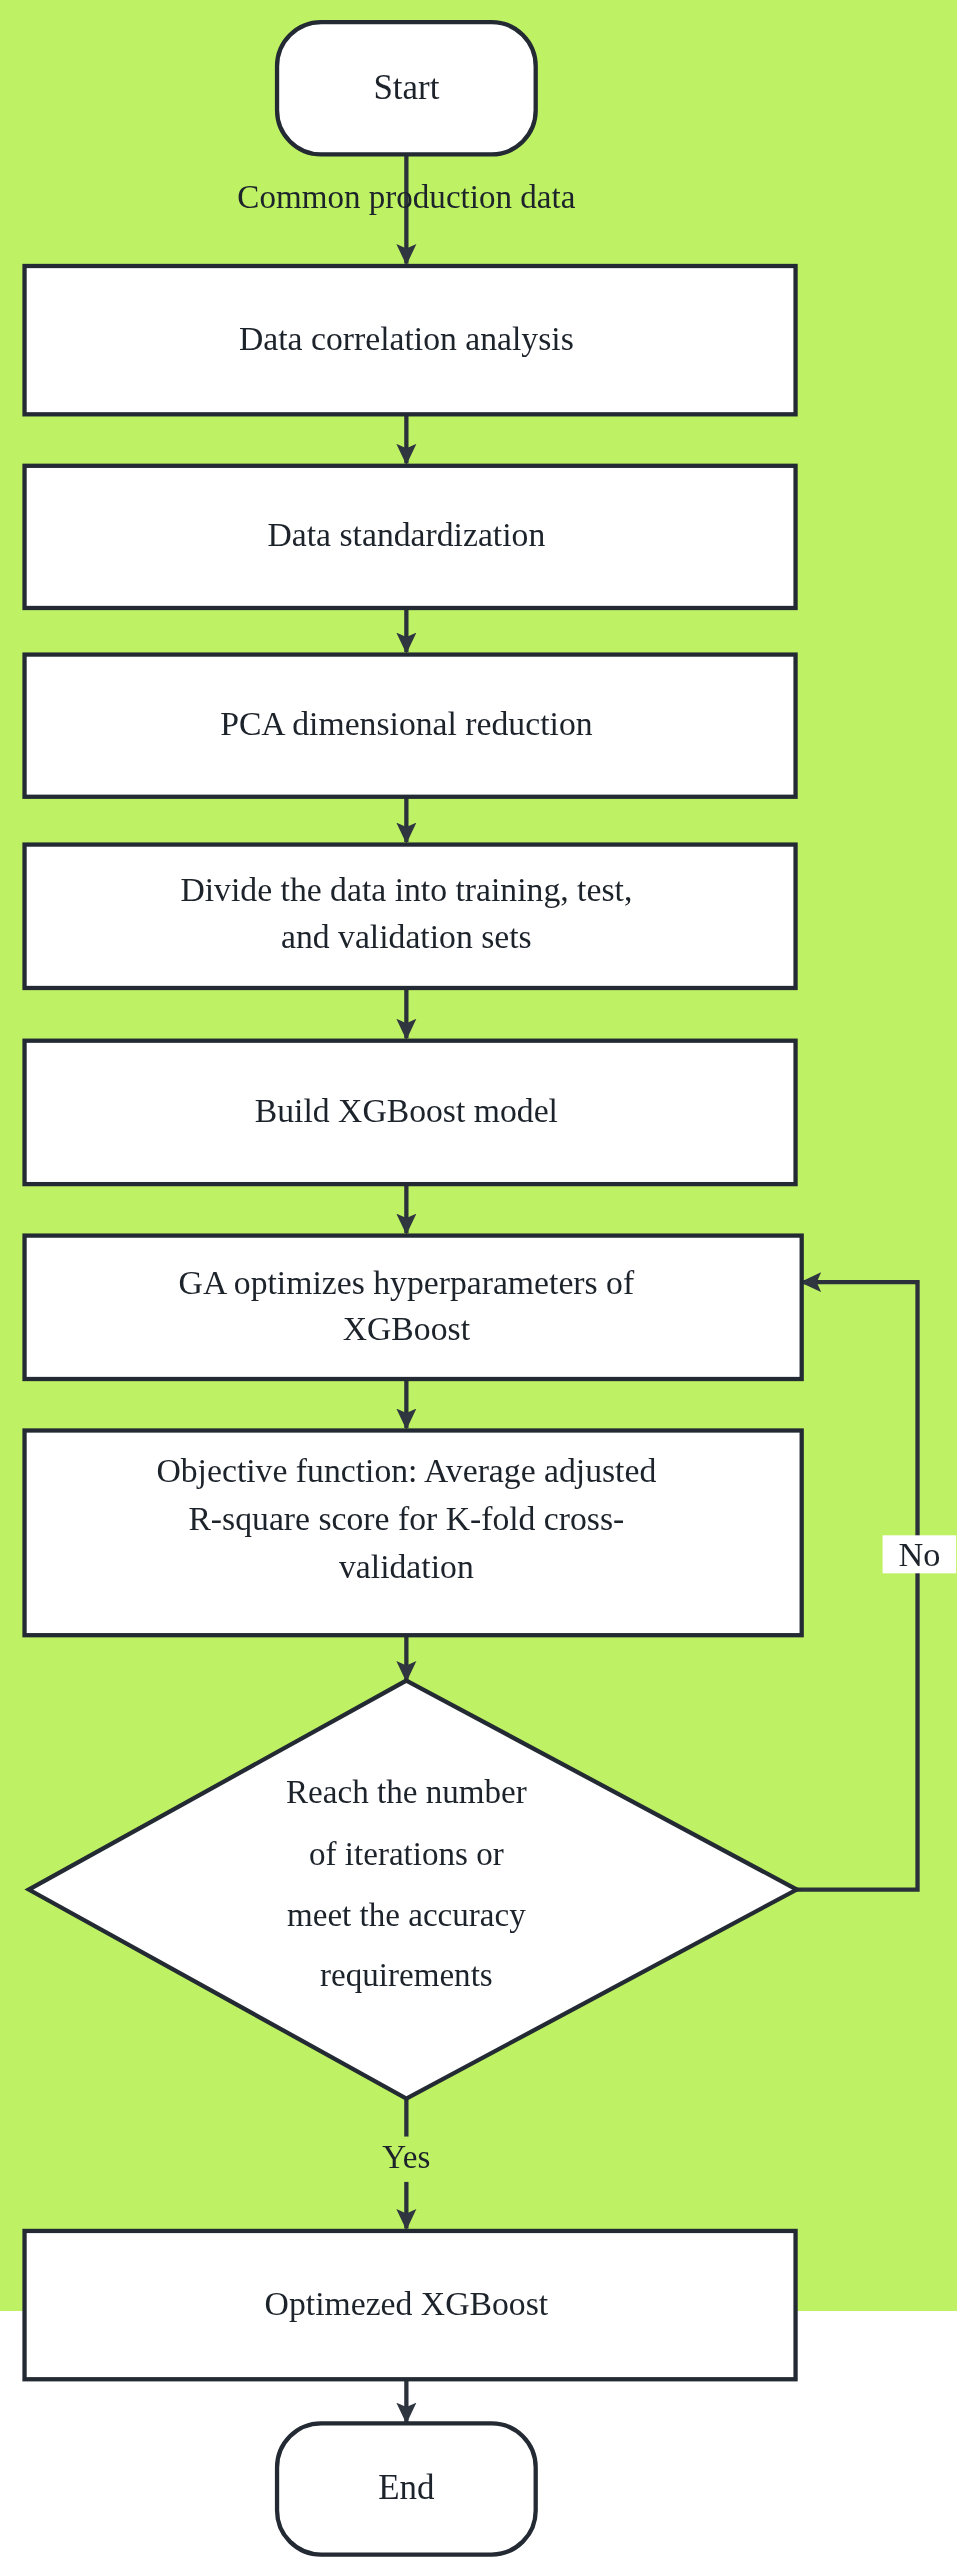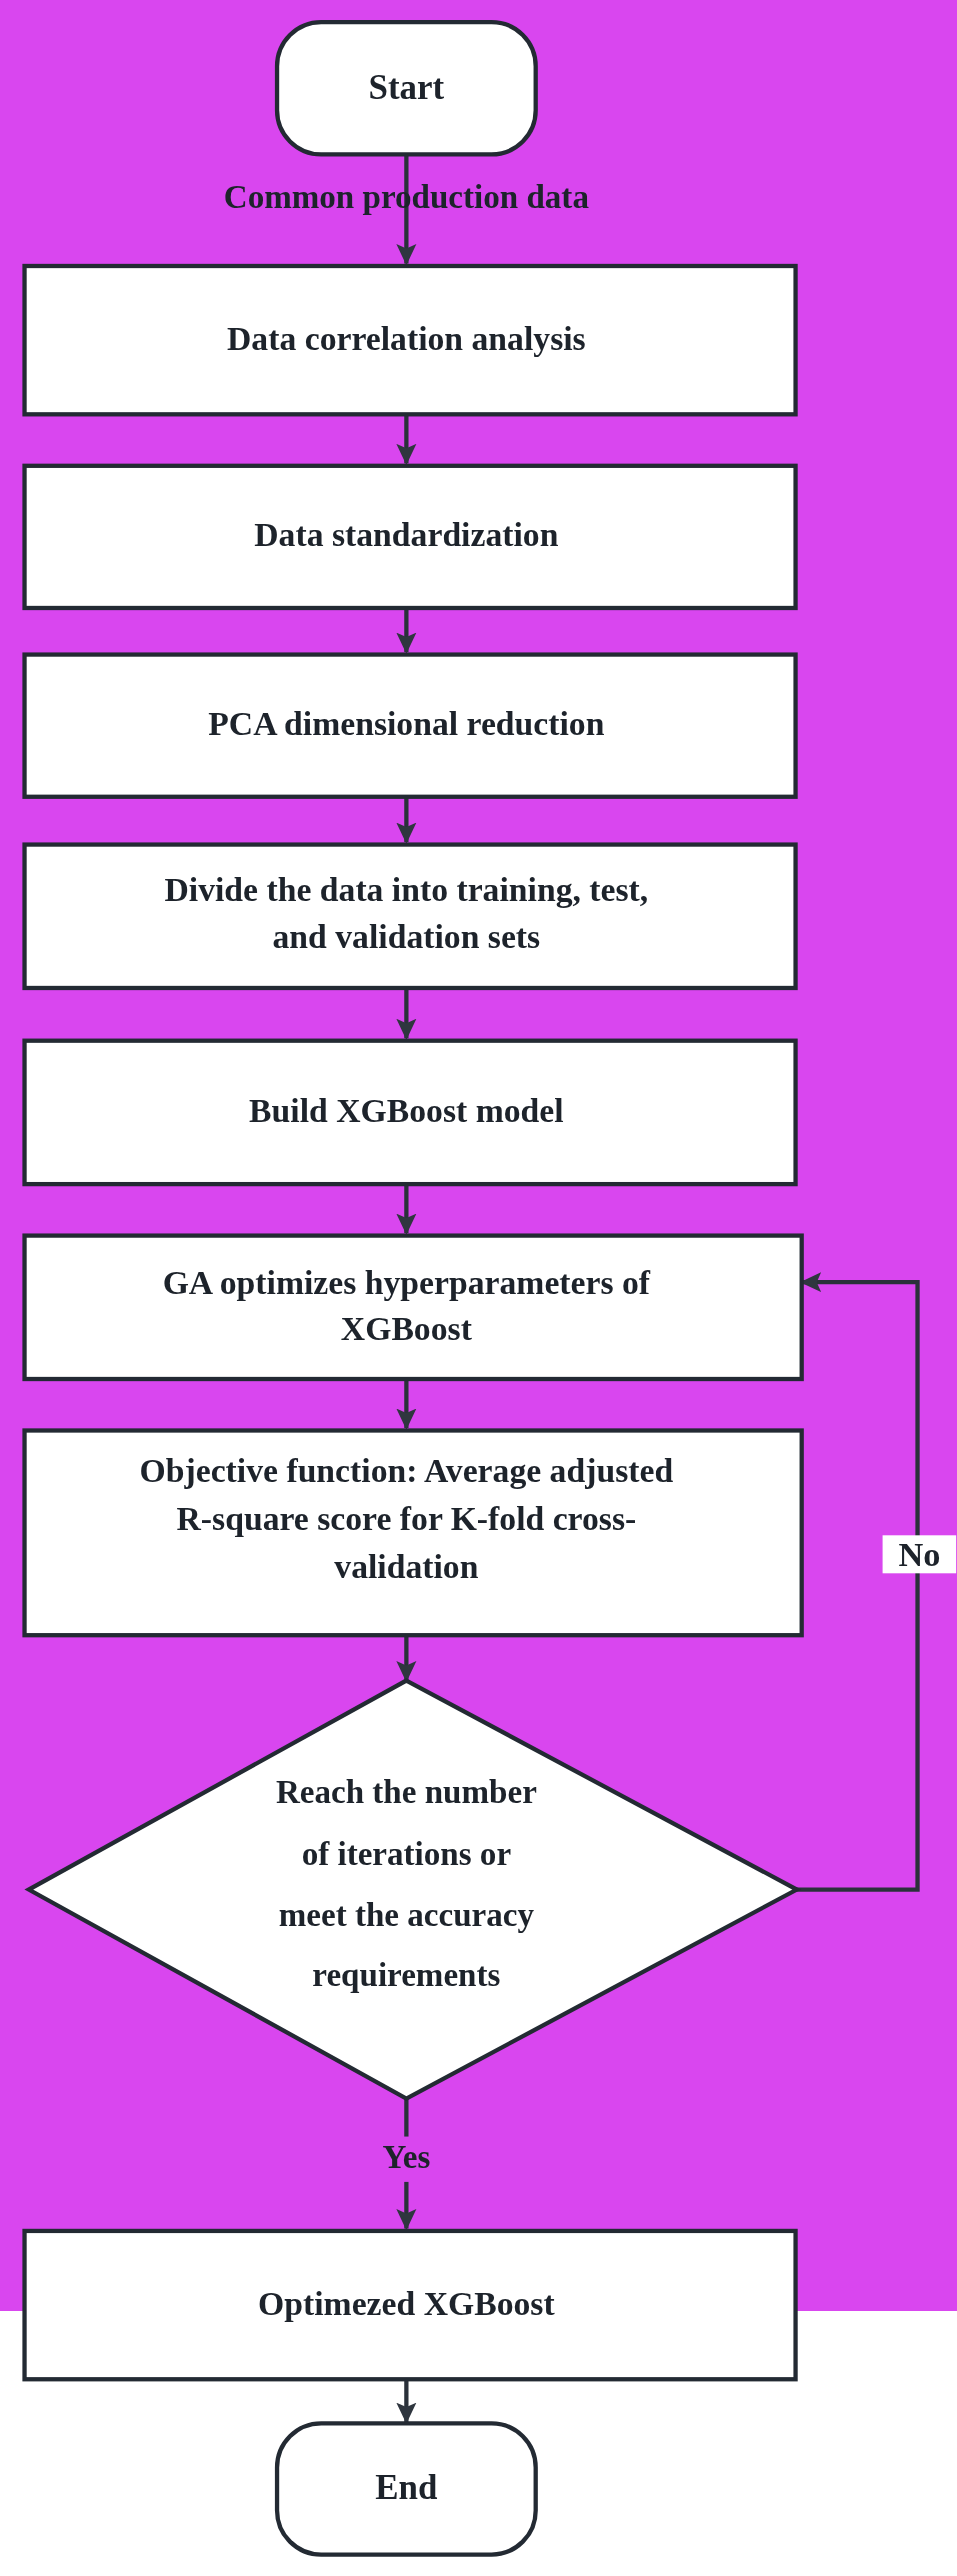--- a/index.html
+++ b/index.html
@@ -12,22 +12,21 @@
     width: 958px;
     height: 2576px;
     font-family: "Liberation Serif", "DejaVu Serif", serif;
     color: #232a33;
     overflow: hidden;
   }
   #flow-root {
     position: relative;
     width: 958px;
     height: 2311px;
-    background: #d946ef;
-    font-weight: bold;
+    background: #bef264;
   }
   svg.flow-canvas {
     position: absolute;
     top: 0;
     left: 0;
     width: 958px;
     height: 2576px;
     display: block;
   }
   .shape-fill   { fill: #ffffff; }

